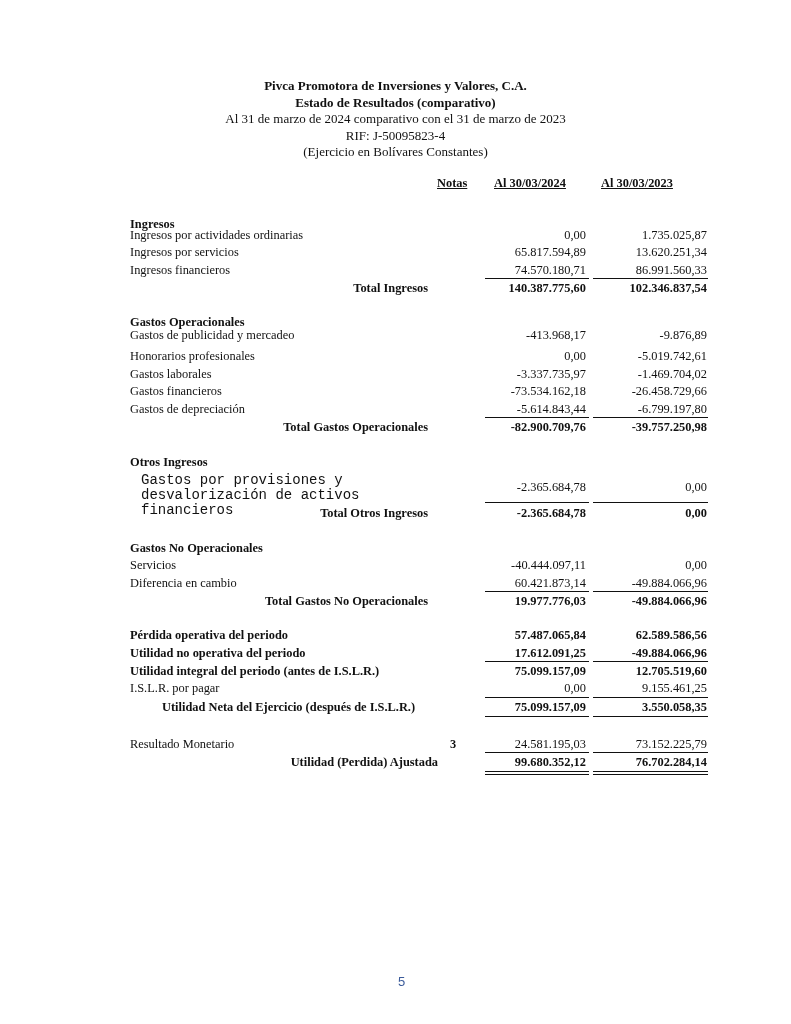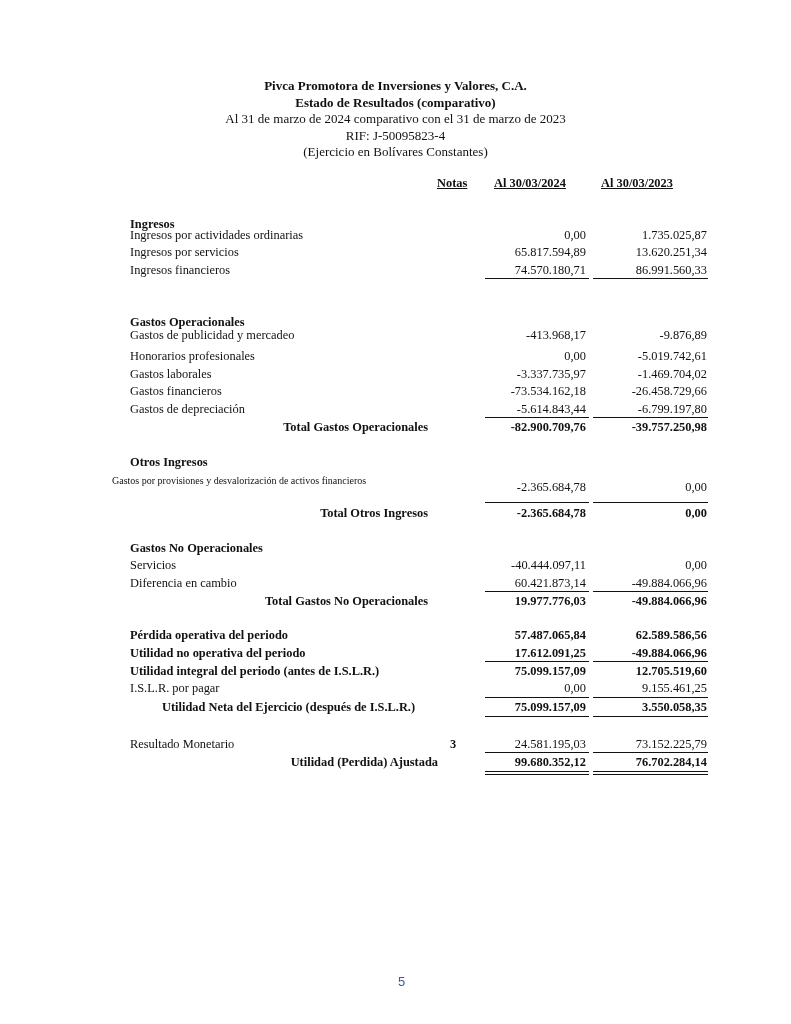--- a/index.html
+++ b/index.html
@@ -15,21 +15,21 @@
   .tot { position: absolute; right: 363px; top: 0; font-weight: bold; white-space: nowrap; text-align: right; }
   .nota { position: absolute; left: 436px; width: 34px; text-align: center; top: 0; font-weight: bold; }
   .c1 { position: absolute; left: 468px; width: 118px; text-align: right; top: 0; white-space: nowrap; }
   .c2 { position: absolute; left: 597px; width: 110px; text-align: right; top: 0; white-space: nowrap; }
   .b .c1, .b .c2, .c1.b, .c2.b { font-weight: bold; }
   .ul1 { position: absolute; left: 485px; width: 104px; height: 0; border-top: 1.4px solid #111; }
   .ul2 { position: absolute; left: 593px; width: 115px; height: 0; border-top: 1.4px solid #111; }
   .dbl1 { position: absolute; left: 485px; width: 104px; height: 2px; border-top: 1.2px solid #111; border-bottom: 1.2px solid #111; }
   .dbl2 { position: absolute; left: 593px; width: 115px; height: 2px; border-top: 1.2px solid #111; border-bottom: 1.2px solid #111; }
   .colhead { position: absolute; top: 176px; font-weight: bold; font-size: 12.4px; text-decoration: underline; white-space: nowrap; }
-  .wrap { position: absolute; left: 112px; width: 300px; line-height: 15px; font-size: 10px; }
+  .wrap { position: absolute; left: 141px; width: 300px; line-height: 15px; font-size: 14px; font-family: Liberation Mono, monospace; }
   .pagenum { position: absolute; left: 398px; top: 974px; font-family: "Liberation Sans", "DejaVu Sans", sans-serif;
              font-size: 13px; color: #3b5b9a; }
 </style>
 </head>
 <body>
 
 <div class="page">
 
   <div class="header">
     <div class="b">Pivca Promotora de Inversiones y Valores, C.A.</div>
@@ -56,20 +56,25 @@
     <span class="c1">65.817.594,89</span>
     <span class="c2">13.620.251,34</span>
   </div>
   <div class="row" style="top:263px;">
     <span class="lbl">Ingresos financieros</span>
     <span class="c1">74.570.180,71</span>
     <span class="c2">86.991.560,33</span>
   </div>
   <div class="ul1" style="top:278px;"></div>
   <div class="ul2" style="top:278px;"></div>
+  <div class="row" style="top:281px;">
+    <span class="tot">Total Ingresos</span>
+    <span class="c1 b">140.387.775,60</span>
+    <span class="c2 b">102.346.837,54</span>
+  </div>
 
   <div class="row" style="top:315px;text-align:center;">
     <span class="lbl b">Gastos Operacionales</span>
   </div>
   <div class="row" style="top:328px;padding-left:41px;">
     <span class="lbl">Gastos de publicidad y mercadeo</span>
     <span class="c1">-413.968,17</span>
     <span class="c2">-9.876,89</span>
   </div>
   <div class="row" style="top:349px;padding-left:24px;">

